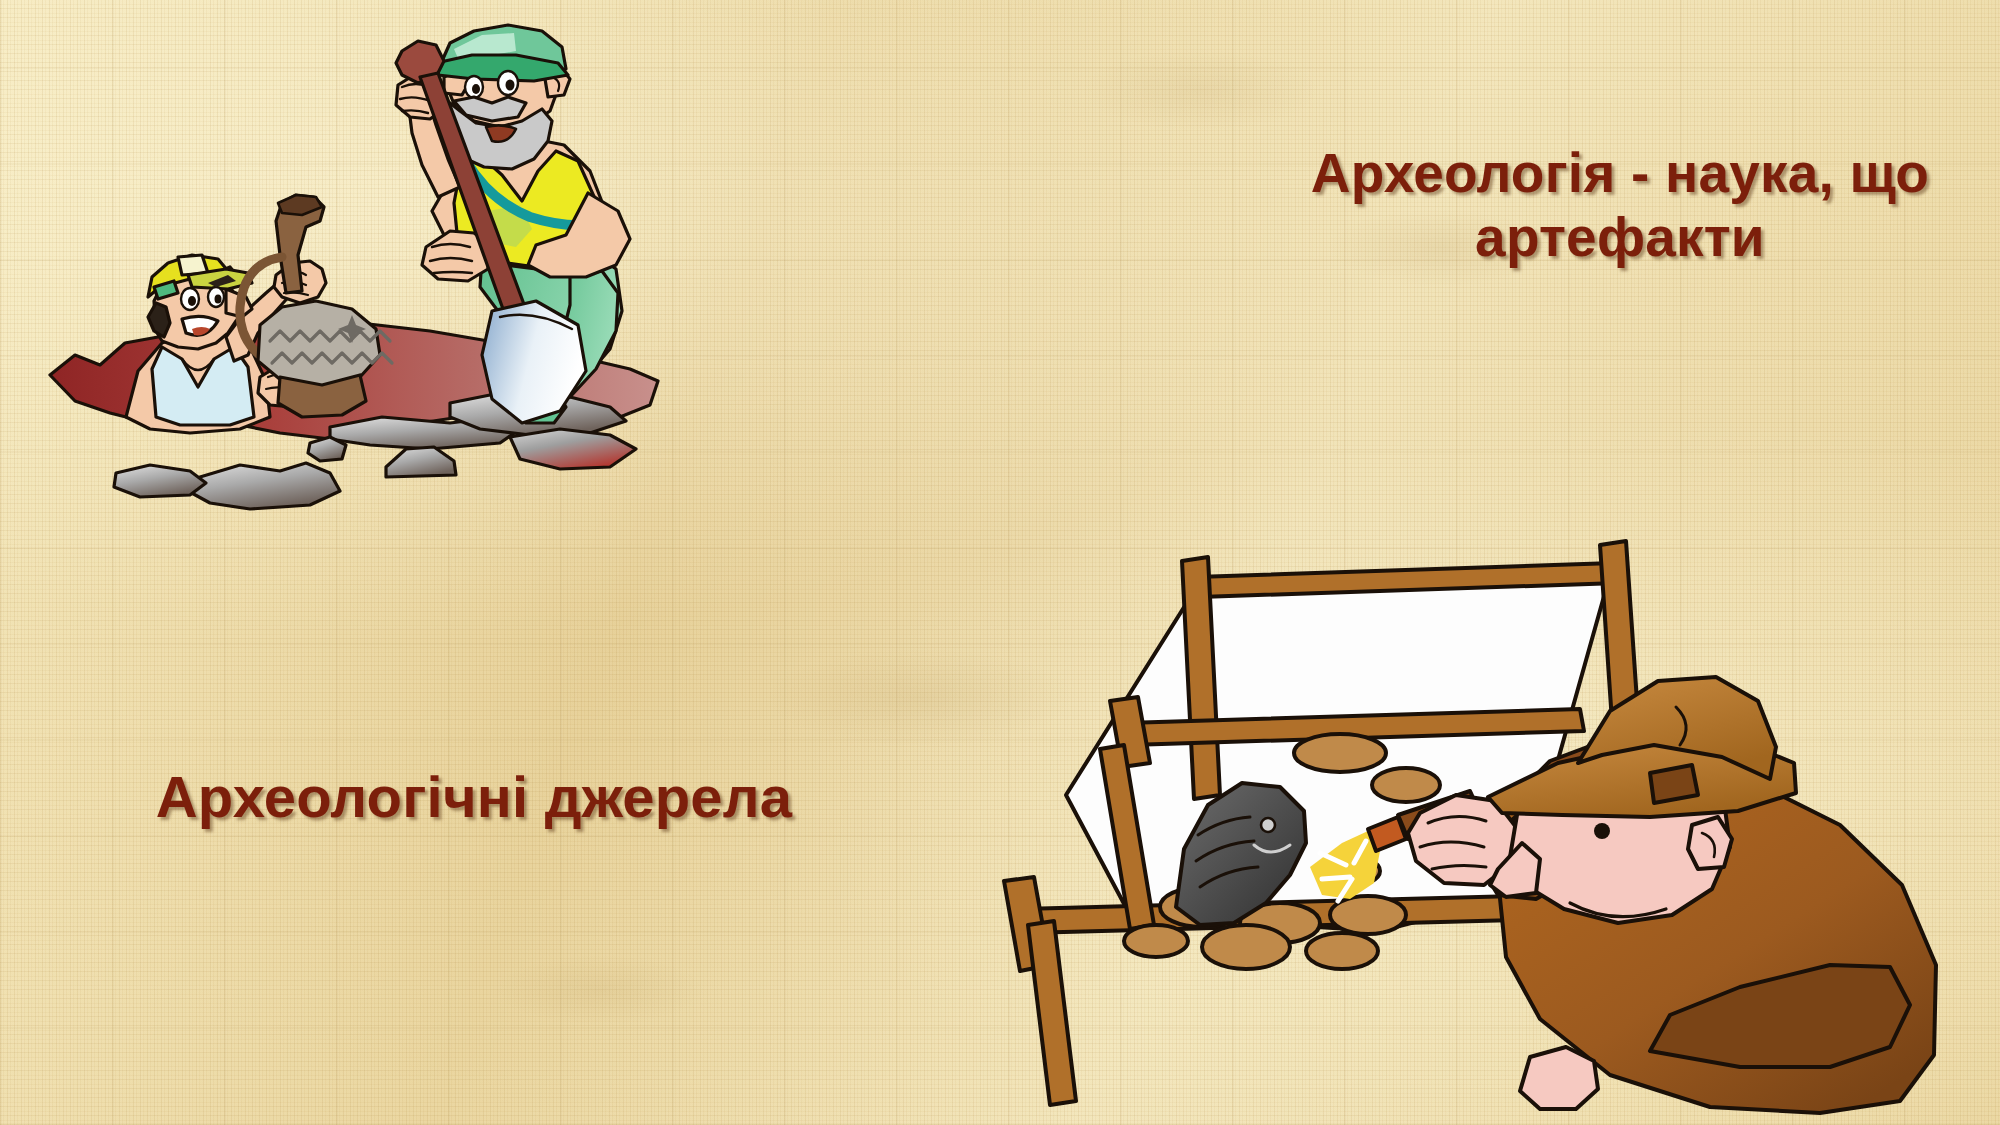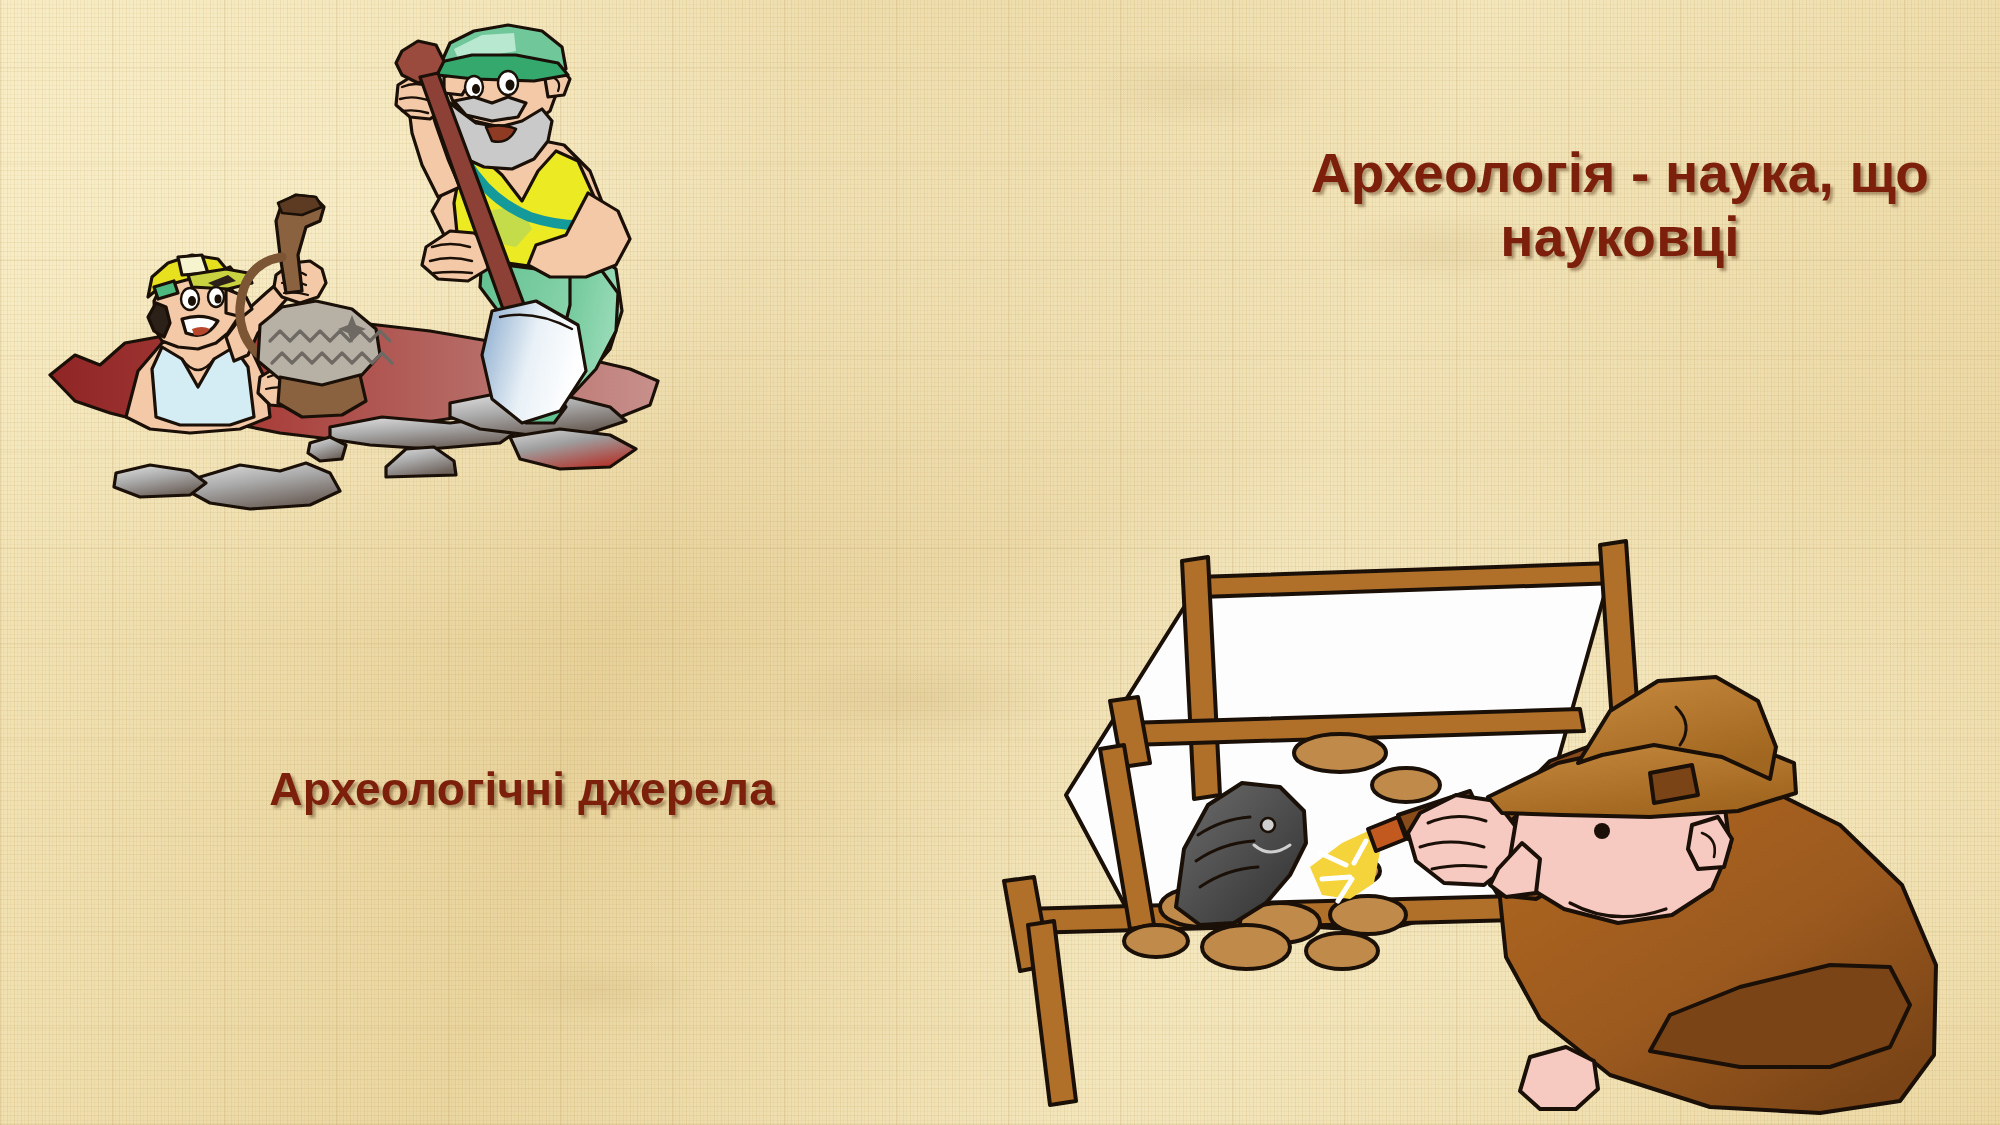--- a/index.html
+++ b/index.html
@@ -101,25 +101,25 @@
     letter-spacing: .2px;
   }
   #text-right {
     left: 1255px;
     top: 142px;
     width: 730px;
     text-align: center;
     font-size: 55px;
   }
   #text-left {
-    left: 135px;
+    left: 154px;
     top: 760px;
     width: 640px;
-    text-align: right;
-    font-size: 46px;
+    text-align: center;
+    font-size: 58px;
     line-height: 1.27;
   }
 
   
   .illus { position: absolute; }
   #illus-diggers { left: 30px; top: 25px; width: 680px; height: 490px; }
   #illus-grid    { left: 950px; top: 495px; width: 1010px; height: 620px; }
   .illus svg { display: block; width: 100%; height: 100%; overflow: visible; }
 </style>
 </head>
@@ -392,20 +392,20 @@
           <path fill="none" stroke="#1a1008" stroke-width="3" d="M726 212 Q744 230 730 250"></path>
 
           <path fill="#7a4416" d="M700 278 L742 270 L748 300 L704 308 Z"></path>
         </g>
       </g>
     </svg>
   </div>
 
   <div class="textblock" id="text-right">
     <div>Археологія - наука, що</div>
-    <div>науковці</div>
+    <div>артефакти</div>
   </div>
 
   <div class="textblock" id="text-left">
     <div>Археологічні джерела</div>
   </div>
 
 </div>
 
 </body></html>

